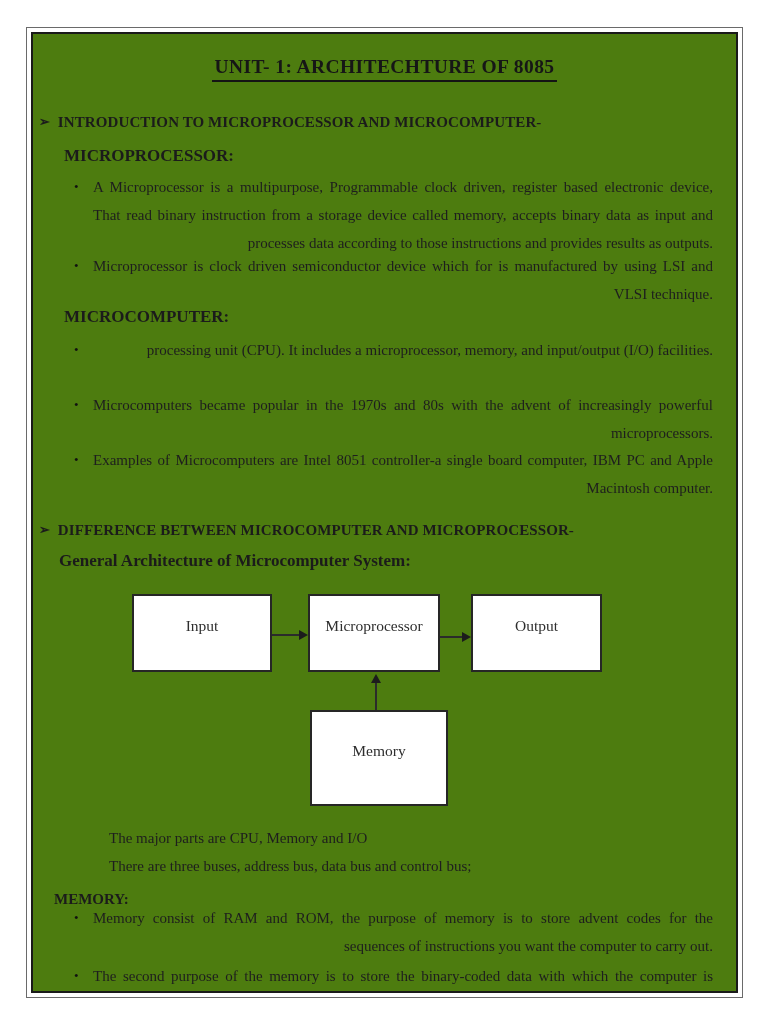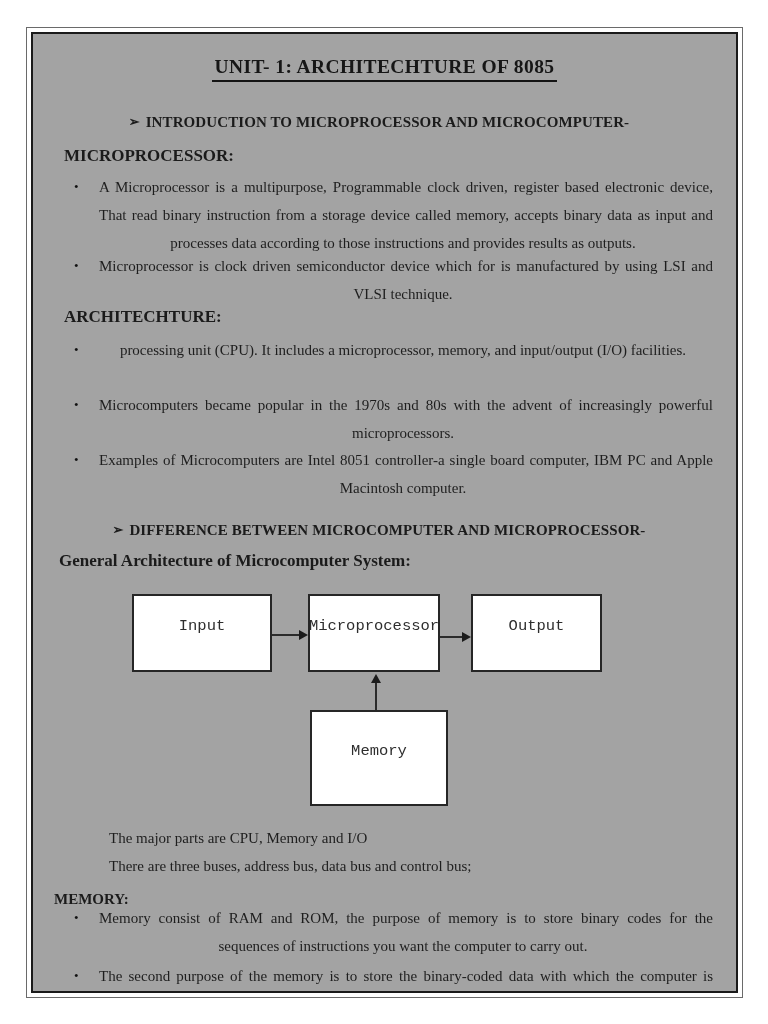--- a/index.html
+++ b/index.html
@@ -3,48 +3,47 @@
 <meta charset="utf-8">
 <style>
   html,body{margin:0;padding:0;}
   body{
     width:768px;height:1024px;position:relative;background:#ffffff;
     font-family:"Liberation Serif","DejaVu Serif",serif;color:#1e1e1e;
     overflow:hidden;
   }
   .page{
     position:absolute;left:31px;top:32px;width:703px;height:957px;
-    background:#a3a3a3;border:2px solid #1a1a1a;
+    background:#4d7c0f;border:2px solid #1a1a1a;
     outline:1px solid #6a6a6a;outline-offset:4px;
   }
   .page > div{position:absolute;}
   .title{
     top:22px;left:0;width:100%;text-align:center;
     font-size:19.5px;font-weight:bold;letter-spacing:.4px;color:#161616;
   }
   .title span{border-bottom:2px solid #141414;padding:0 3px 3px 3px;}
   .h-arrow{
-    left:15px;width:660px;font-size:15px;font-weight:bold;color:#1b1b1b;
+    left:6px;width:660px;font-size:15px;font-weight:bold;color:#1b1b1b;
     letter-spacing:.1px;
-    text-align:center;
   }
   .h-arrow .arrow{display:inline-block;width:15px;font-size:13px;transform:translateY(-1px);}
   .subhead{left:31px;width:640px;font-size:17px;font-weight:bold;color:#1b1b1b;}
   .memhead{left:21px;width:640px;font-size:15px;font-weight:bold;color:#1b1b1b;margin-top:12px;}
   .para{left:44px;width:620px;font-size:15px;line-height:28px;margin-left:32px;}
   .bullet{left:60px;width:620px;font-size:15px;line-height:28px;}
   .bullet .marker{
     position:absolute;left:-19px;top:0;font-size:13px;line-height:28px;color:#111;
   }
-  .jl{text-align:justify;text-align-last:justify;margin-left:6px;}
-  .jl-last{text-align:center;}
+  .jl{text-align:justify;text-align-last:justify;}
+  .jl-last{text-align:right;}
   
   .dbox{
     border:2px solid #262626;background:#fff;
-    font-family:Liberation Mono, monospace;
+    font-family:Liberation Serif, serif;
     font-size:15.5px;color:#2e2e2e;
     display:flex;align-items:center;justify-content:center;
     box-sizing:border-box;padding-bottom:14px;
   }
   .aline{background:#2b2b2b;}
   .ahead{width:0;height:0;}
   .ahead.right{border-top:5px solid transparent;border-bottom:5px solid transparent;border-left:9px solid #1c1c1c;}
   .ahead.up{border-left:5px solid transparent;border-right:5px solid transparent;border-bottom:9px solid #1c1c1c;}
 </style>
 </head>
@@ -69,21 +68,21 @@
     <div class="jl">That read binary instruction from a storage device called memory, accepts binary data as input and</div>
     <div class="jl-last">processes data according to those instructions and provides results as outputs.</div>
   </div>
 
   <div class="bullet" style="top:218px">
     <span class="marker">•</span>
     <div class="jl">Microprocessor is clock driven semiconductor device which for is manufactured by using LSI and</div>
     <div class="jl-last">VLSI technique.</div>
   </div>
 
-  <div class="subhead" style="top:273px">ARCHITECHTURE:</div>
+  <div class="subhead" style="top:273px">MICROCOMPUTER:</div>
 
   <div class="bullet" style="top:302px">
     <span class="marker">•</span>
     <div class="jl-last">processing unit (CPU). It includes a microprocessor, memory, and input/output (I/O) facilities.</div>
   </div>
 
   <div class="bullet" style="top:357px">
     <span class="marker">•</span>
     <div class="jl">Microcomputers became popular in the 1970s and 80s with the advent of increasingly powerful</div>
     <div class="jl-last">microprocessors.</div>
@@ -124,21 +123,21 @@
   <div class="aline" style="left:342px;top:648px;width:2px;height:28px"></div>
   <div class="ahead up" style="left:338px;top:640px"></div>
 
   <div class="para" style="top:790px">The major parts are CPU, Memory and I/O</div>
   <div class="para" style="top:818px">There are three buses, address bus, data bus and control bus;</div>
 
   <div class="memhead" style="top:845px">MEMORY:</div>
 
   <div class="bullet" style="top:870px">
     <span class="marker">•</span>
-    <div class="jl">Memory consist of RAM and ROM, the purpose of memory is to store binary codes for the</div>
+    <div class="jl">Memory consist of RAM and ROM, the purpose of memory is to store advent codes for the</div>
     <div class="jl-last">sequences of instructions you want the computer to carry out.</div>
   </div>
 
   <div class="bullet" style="top:928px">
     <span class="marker">•</span>
     <div class="jl">The second purpose of the memory is to store the binary-coded data with which the computer is</div>
   </div>
 
 </div>
 

